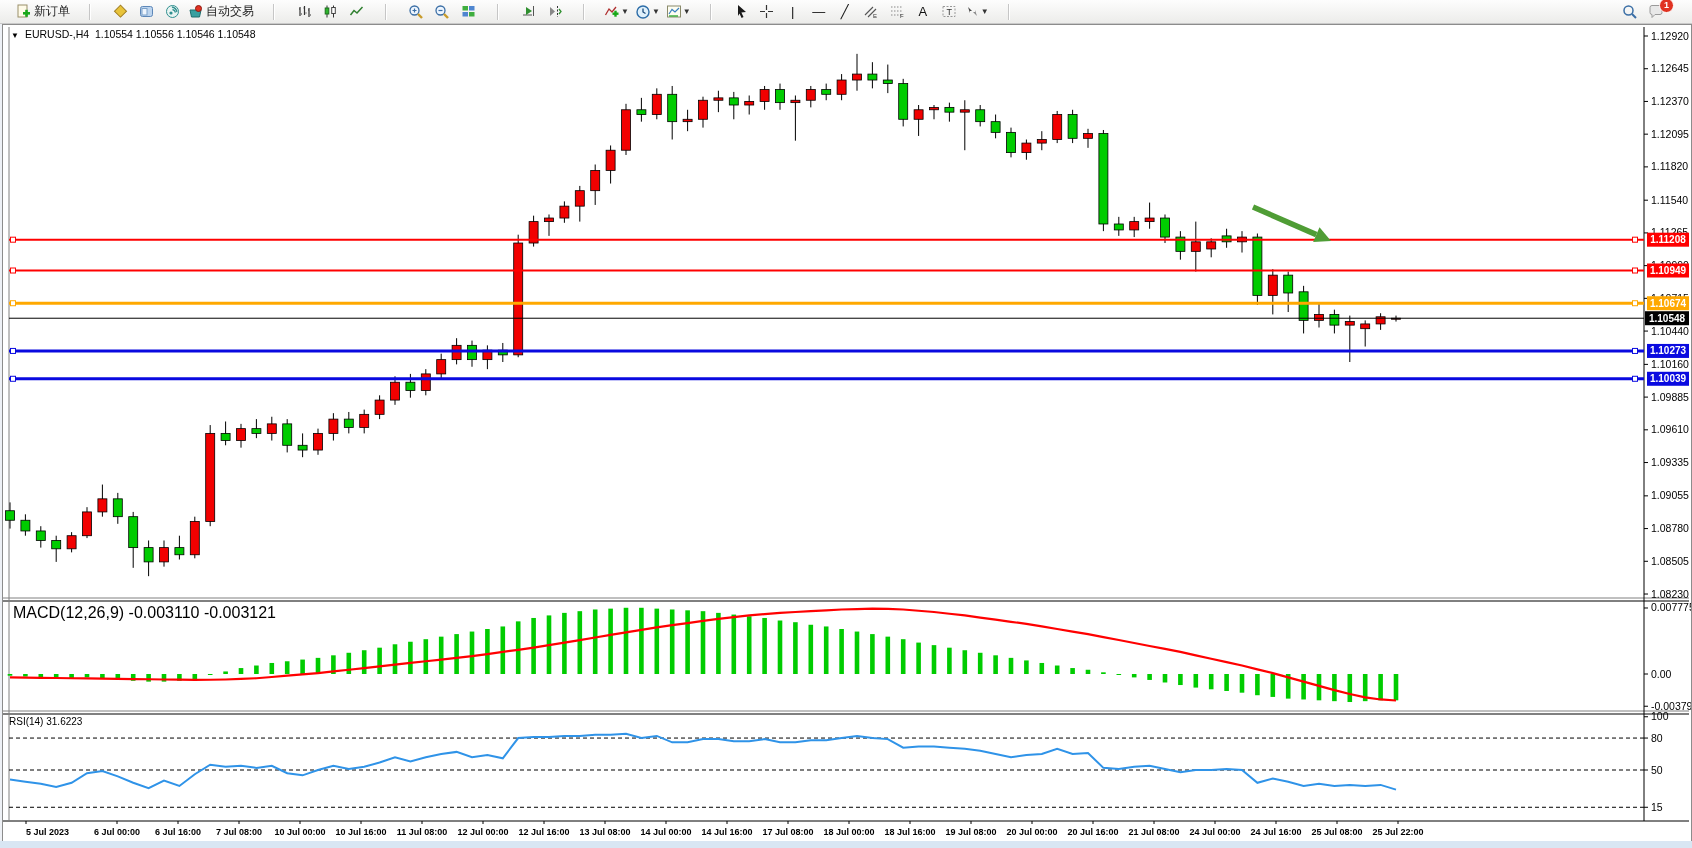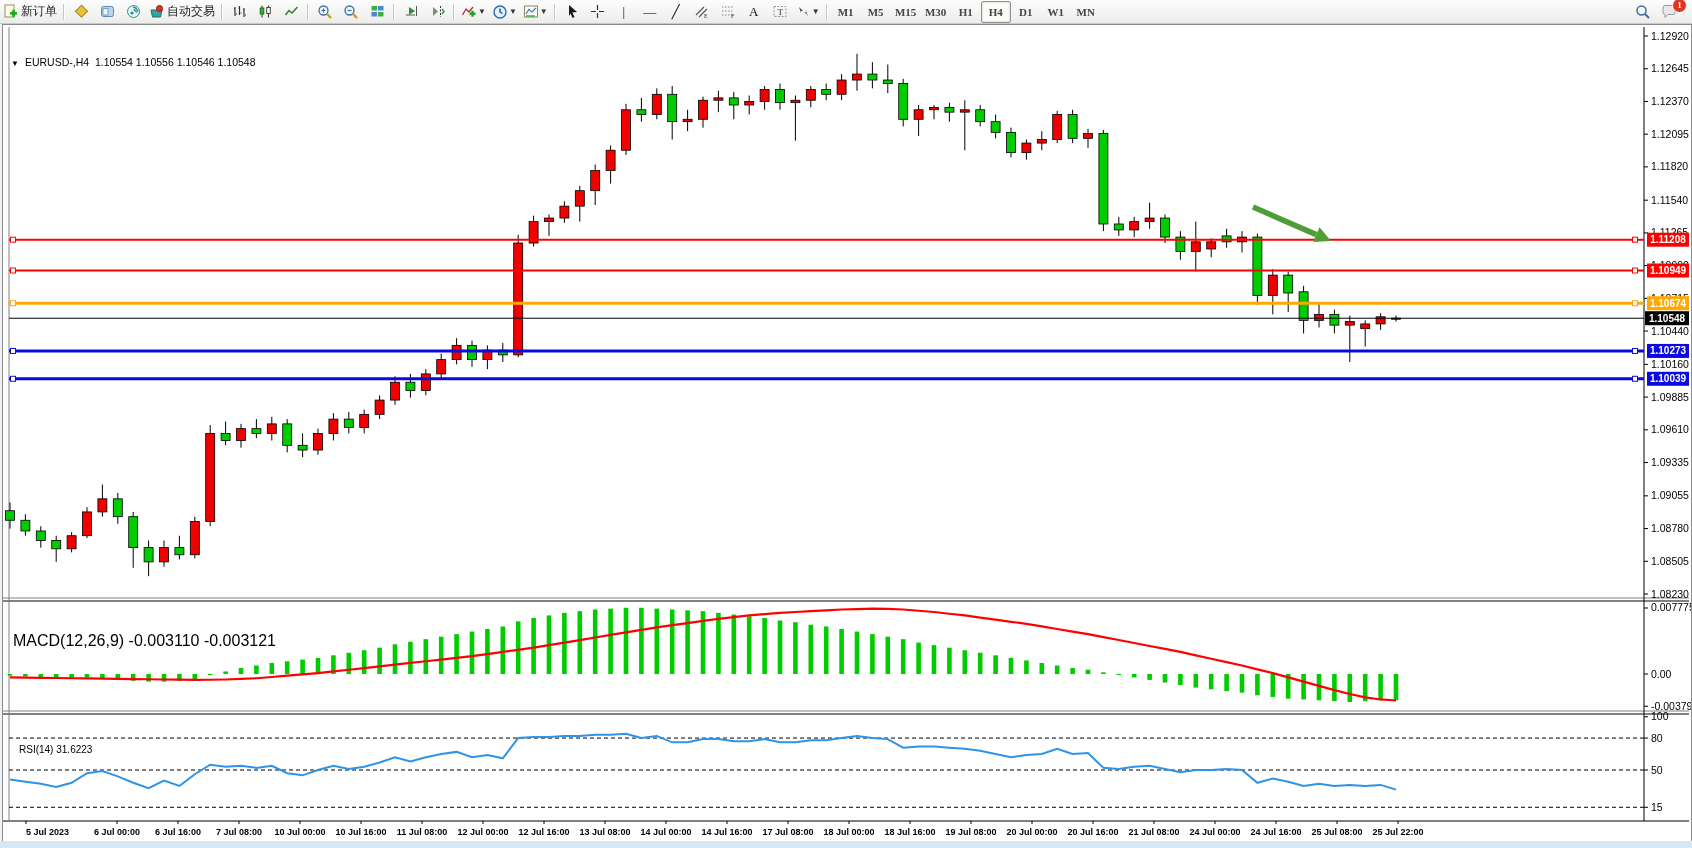--- a/index.html
+++ b/index.html
@@ -1,44 +1,44 @@
 <!DOCTYPE html>
 <html><head>
 <meta charset="utf-8">
 <style>
   html,body{margin:0;padding:0;background:#eef1f6;font-family:"Liberation Sans",sans-serif;}
   #app{position:relative;width:1692px;height:848px;overflow:hidden;background:#eef1f6;}
   
   #toolbar{position:absolute;left:0;top:0;width:1692px;height:23px;
     background:linear-gradient(#fdfdfd,#ececea);border-bottom:1px solid #c9c9c9;
     display:flex;align-items:center;font-size:12px;color:#222;z-index:5;}
-  .tgroup{display:flex;align-items:center;height:22px;padding:0 0;font-family:Liberation Serif, serif;}
+  .tgroup{display:flex;align-items:center;height:22px;padding:0 13px;}
   .tsep{width:1px;height:16px;background:#c6c6c6;margin:0 3px;border-right:1px solid #fff;}
   .tbtn{display:flex;align-items:center;justify-content:center;min-width:20px;height:20px;
     padding:0 2px;border:1px solid transparent;border-radius:2px;cursor:default;}
   .tbtn.active{border:1px solid #8f8f8f;background:#fbfbf6;box-shadow:inset 0 0 2px #bbb;}
   .tbtn svg{display:block;}
   .tlabel{margin-left:3px;white-space:nowrap;}
   .tf-btn{font-size:11px;color:#444;font-weight:bold;min-width:24px;}
   .caret{font-size:8px;color:#333;margin-left:1px;}
   .glyph{font-size:13px;color:#111;line-height:1;}
   #toolbar-spacer{flex:1;}
   #notif-wrap{position:relative;margin-right:10px;}
   #notif-badge{position:absolute;top:-4px;right:-6px;background:#e03322;color:#fff;
     border-radius:50%;width:13px;height:13px;font-size:9px;font-weight:bold;
     display:flex;align-items:center;justify-content:center;border:1px solid #fff;}
   
   #chart-window{position:absolute;left:2px;top:24px;width:1688px;height:817px;
     background:#fff;border:1px solid #8c8c8c;}
   #chart-svg{position:absolute;left:0;top:0;}
-  .overlay{position:absolute;color:#000;white-space:nowrap;z-index:3;margin-top:28px;}
+  .overlay{position:absolute;color:#000;white-space:nowrap;z-index:3;}
   #chart-title{left:8px;top:3px;font-size:10.5px;}
   #oct-arrow{display:inline-block;font-size:8px;margin-right:6px;}
   #macd-label{left:10px;top:579px;font-size:16px;}
-  #rsi-label{left:16px;top:691px;font-size:10px;}
+  #rsi-label{left:6px;top:691px;font-size:10px;}
   #bottom-strip{position:absolute;left:0;top:841px;width:1692px;height:7px;background:#d9e6f3;}
 </style>
 </head>
 <body>
 
 <div id="app">
 
   <div id="toolbar">
     <div class="tgroup">
       <div class="tbtn">
@@ -256,31 +256,20 @@
         <span>
             <svg width="15" height="15">
               <path d="M3 3l4 4-2 0 0 2z" fill="#444"></path>
               <path d="M12 12l-4-4 2 0 0-2z" fill="#888"></path>
             </svg>
           </span>
         <span class="caret">▼</span>
       </div>
     </div>
     <div class="tsep"></div>
-    <div class="tgroup" id="timeframes">
-        <div class="tbtn tf-btn">M1</div>
-        <div class="tbtn tf-btn">M5</div>
-        <div class="tbtn tf-btn">M15</div>
-        <div class="tbtn tf-btn">M30</div>
-        <div class="tbtn tf-btn">H1</div>
-        <div class="tbtn tf-btn active">H4</div>
-        <div class="tbtn tf-btn">D1</div>
-        <div class="tbtn tf-btn">W1</div>
-        <div class="tbtn tf-btn">MN</div>
-      </div>
     <div id="toolbar-spacer"></div>
     <div class="tgroup">
       <div class="tbtn">
         <span>
             <svg width="16" height="16">
               <circle cx="6.5" cy="6.5" r="4.5" fill="none" stroke="#3a6ea5" stroke-width="1.5"></circle>
               <line x1="10" y1="10" x2="14" y2="14" stroke="#3a6ea5" stroke-width="2"></line>
             </svg>
           </span>
       </div>

